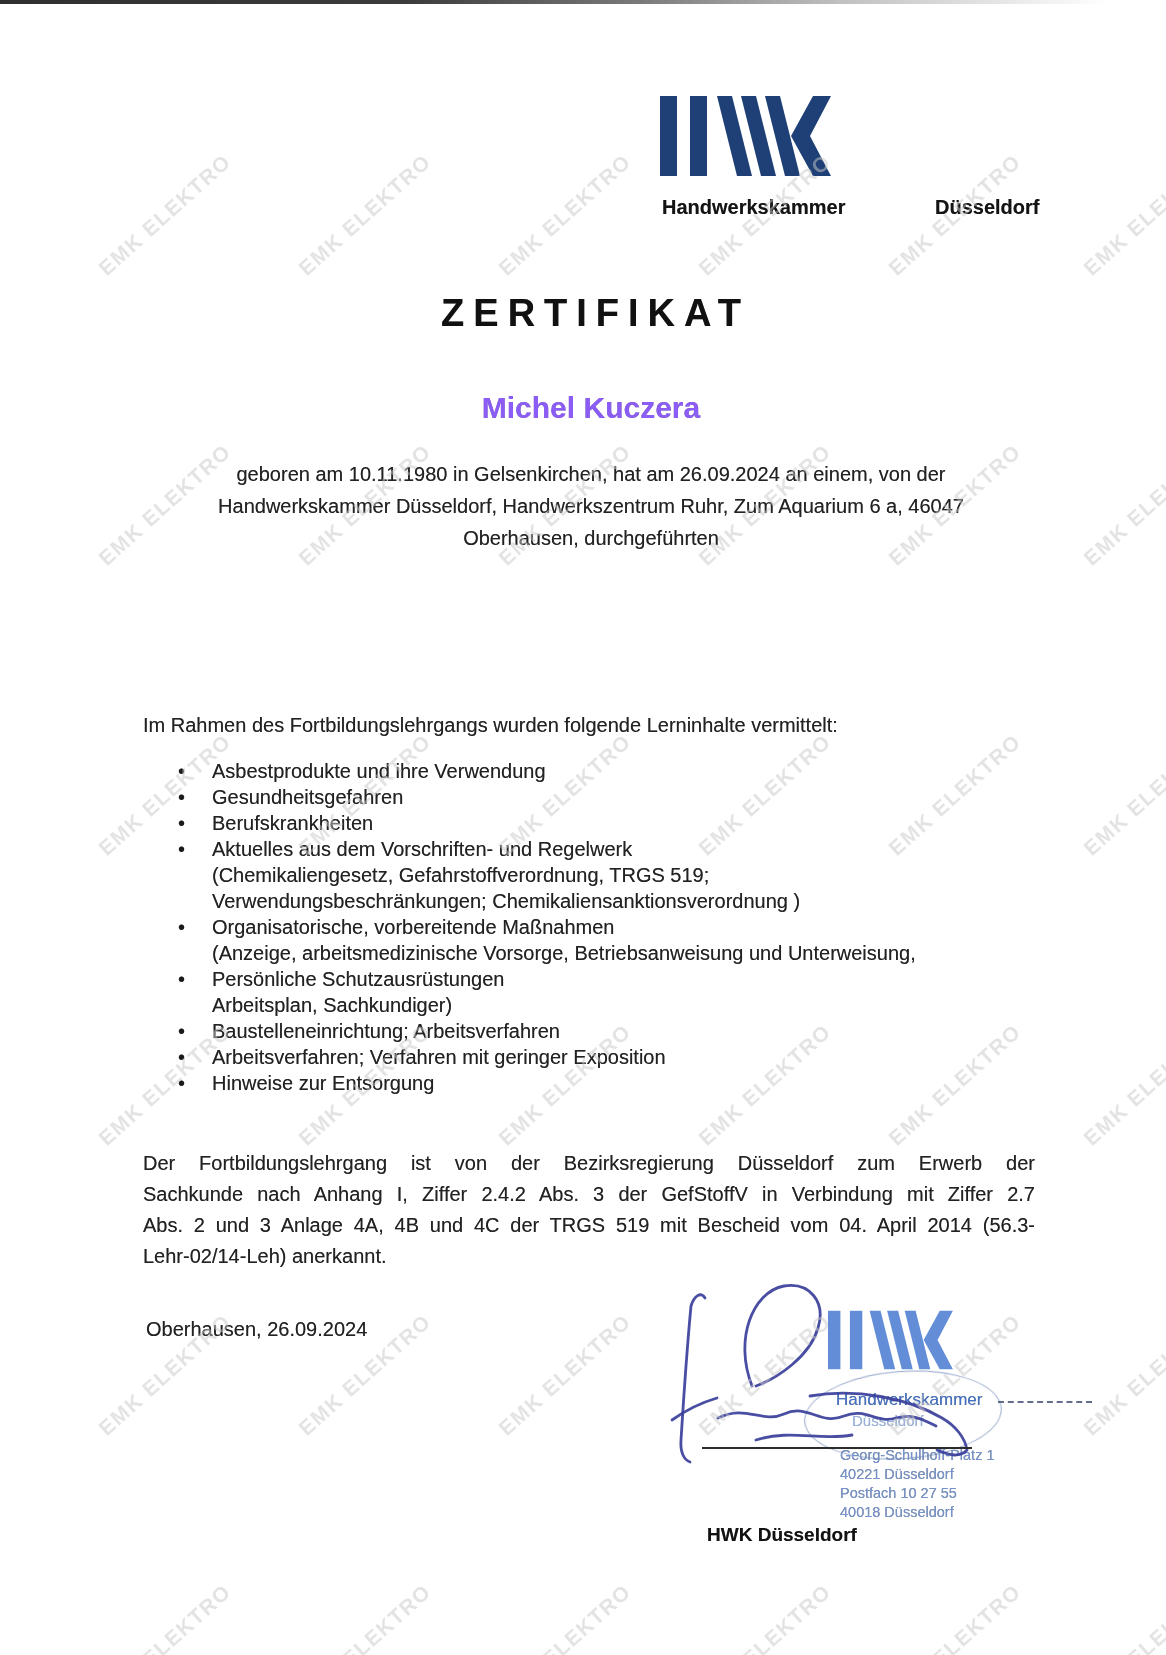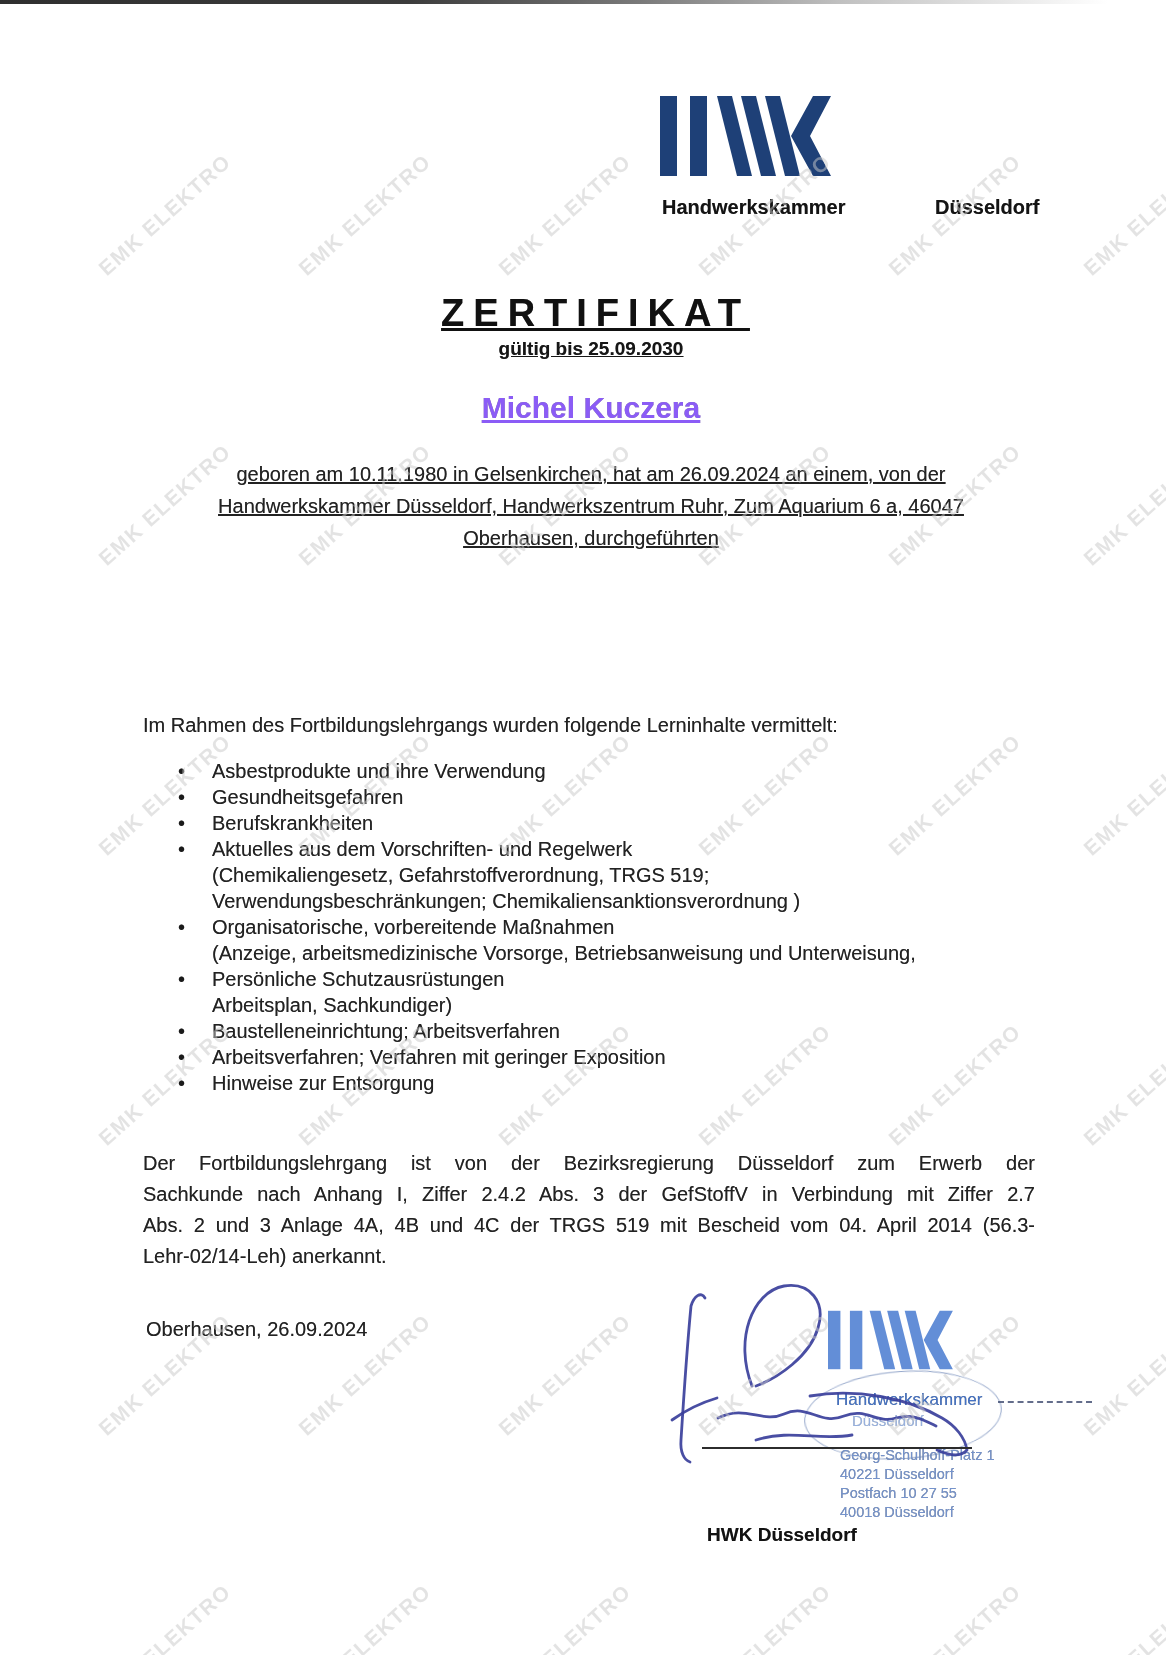--- a/index.html
+++ b/index.html
@@ -21,21 +21,21 @@
   .wm{position:absolute;transform:translate(-50%,-50%) rotate(-42deg);
     font-weight:bold;font-size:21px;letter-spacing:1.5px;white-space:nowrap;
     color:var(--watermark_gray,#c9c9c9);opacity:.5;text-shadow:none;}
   
   .logo-svg{position:absolute;left:660px;top:96px;width:178px;height:80px;}
   .logo-svg polygon{fill:var(--logo_navy,#1e4077);}
   .org-row{position:absolute;left:662px;top:196px;width:400px;font-size:20px;font-weight:bold;color:#141414;}
   .org-name{position:absolute;left:0;top:0;}
   .org-city{position:absolute;left:273px;top:0;}
   
-  .center-block{position:absolute;left:143px;width:896px;text-align:center;text-decoration:underline;}
+  .center-block{position:absolute;left:143px;width:896px;text-align:center;}
   .title{top:292px;font-size:38px;font-weight:bold;letter-spacing:9px;text-indent:9px;color:#111;}
   .validity{top:338px;font-size:19px;font-weight:bold;color:#161616;}
   .name{top:391px;font-size:30px;font-weight:bold;color:#8b5cf6;}
   .para{font-size:20px;line-height:32px;color:#222;}
   .para-intro{top:458px;}
   .para-course{top:562px;}
   .contents-intro{position:absolute;left:143px;top:714px;font-size:20px;color:#222;}
   
   .topics{position:absolute;left:212px;top:758px;width:840px;font-size:20px;line-height:26px;color:#222;}
   .topic{position:relative;height:26px;white-space:nowrap;}
@@ -117,21 +117,20 @@
       <polygon points="153,0 171,0 150,40 171,80 153,80 131,40"></polygon>
     </g>
   </svg>
 
   <div class="org-row">
     <span class="org-name">Handwerkskammer</span>
     <span class="org-city">Düsseldorf</span>
   </div>
 
   <div class="center-block title">ZERTIFIKAT</div>
-  <div class="center-block validity">gültig bis 25.09.2030</div>
   <div class="center-block name">Michel Kuczera</div>
 
   <div class="center-block para para-intro">
     <div>geboren am 10.11.1980 in Gelsenkirchen, hat am 26.09.2024 an einem, von der</div>
     <div>Handwerkskammer Düsseldorf, Handwerkszentrum Ruhr, Zum Aquarium 6 a, 46047</div>
     <div>Oberhausen, durchgeführten</div>
   </div>
 
 
   <div class="contents-intro">Im Rahmen des Fortbildungslehrgangs wurden folgende Lerninhalte vermittelt:</div>

